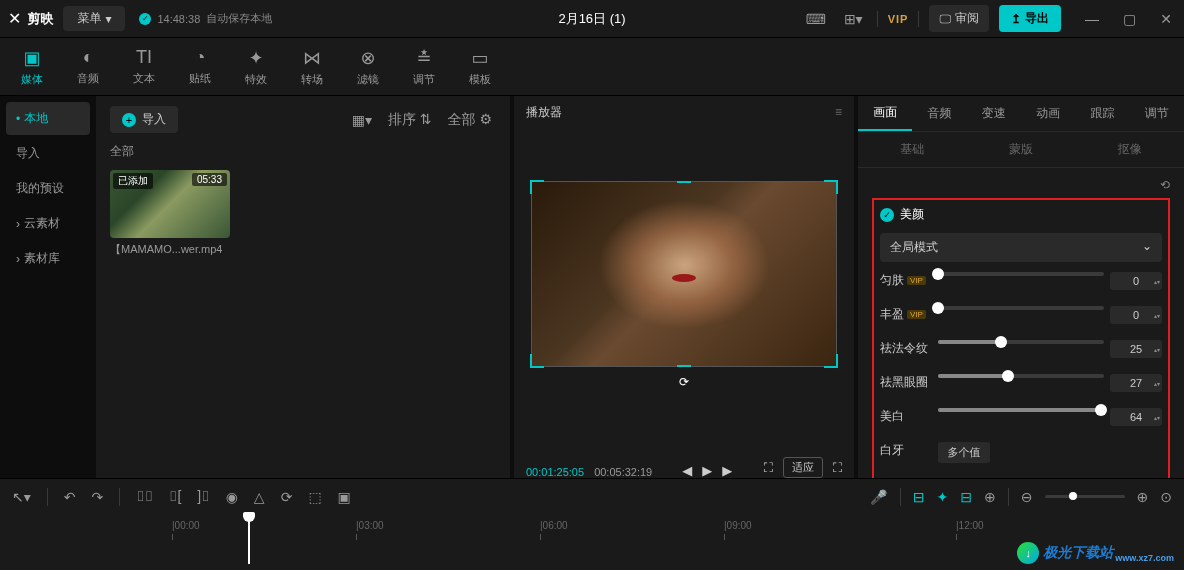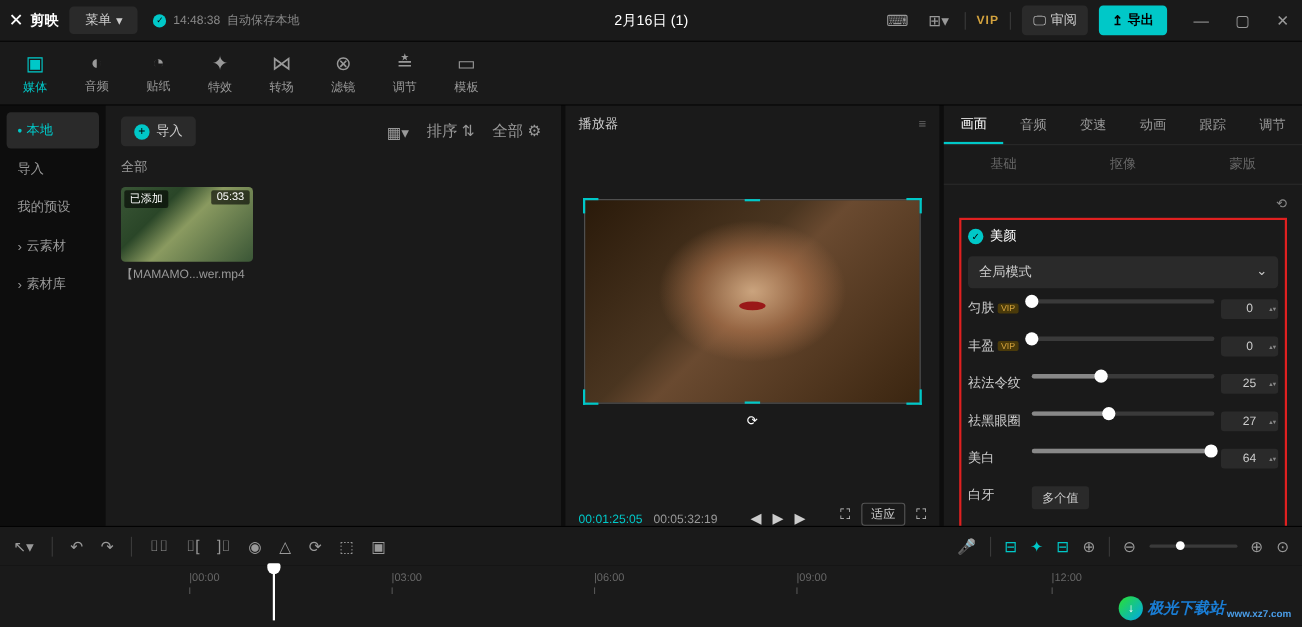--- a/index.html
+++ b/index.html
@@ -158,20 +158,24 @@
 <div class="tooltabs" id="tooltabs">
     <div class="tooltab active">
       <span class="tooltab-icon">▣</span>
       <span>媒体</span>
     </div>
     <div class="tooltab">
       <span class="tooltab-icon">◐</span>
       <span>音频</span>
     </div>
     <div class="tooltab">
+      <span class="tooltab-icon">TI</span>
+      <span>文本</span>
+    </div>
+    <div class="tooltab">
       <span class="tooltab-icon">◔</span>
       <span>贴纸</span>
     </div>
     <div class="tooltab">
       <span class="tooltab-icon">✦</span>
       <span>特效</span>
     </div>
     <div class="tooltab">
       <span class="tooltab-icon">⋈</span>
       <span>转场</span>
@@ -273,22 +277,22 @@
     <div class="props-tabs" id="propstabs">
         <div class="props-tab active">画面</div>
         <div class="props-tab">音频</div>
         <div class="props-tab">变速</div>
         <div class="props-tab">动画</div>
         <div class="props-tab">跟踪</div>
         <div class="props-tab">调节</div>
       </div>
     <div class="props-subtabs" id="propssubtabs">
         <div class="props-subtab">基础</div>
+        <div class="props-subtab">蒙版</div>
         <div class="props-subtab">抠像</div>
-        <div class="props-subtab">蒙版</div>
       </div>
     <div class="props-content">
       <div style="display:flex;justify-content:flex-end;margin-bottom:6px">
         <span class="section-reset">⟲</span>
       </div>
       <div class="highlight-box">
         <div class="section-header">
           <span class="checkbox-on">✓</span>
           <span class="section-title">美颜</span>
         </div>

